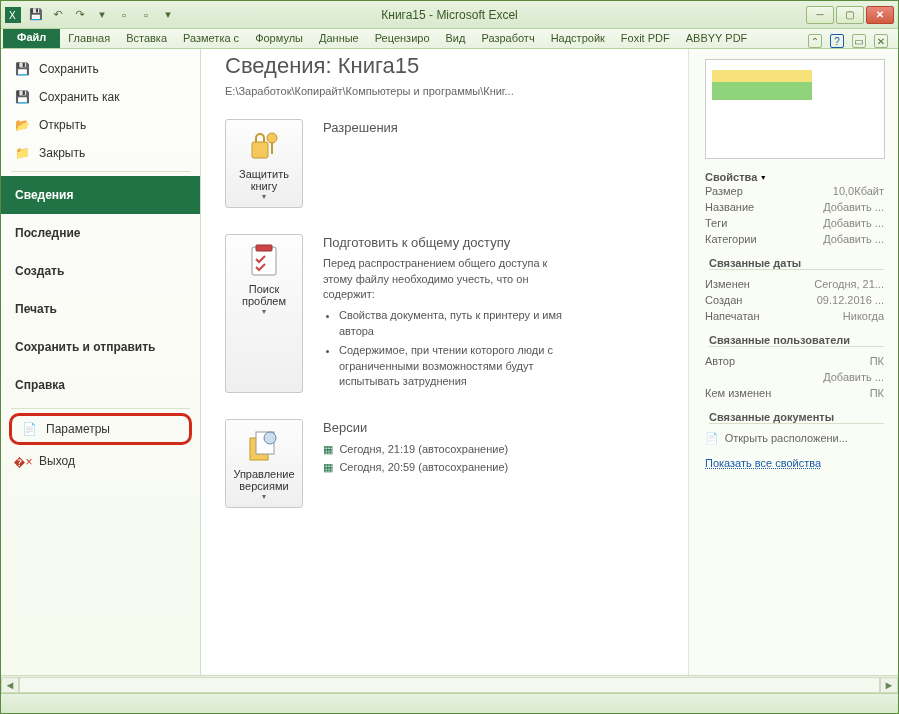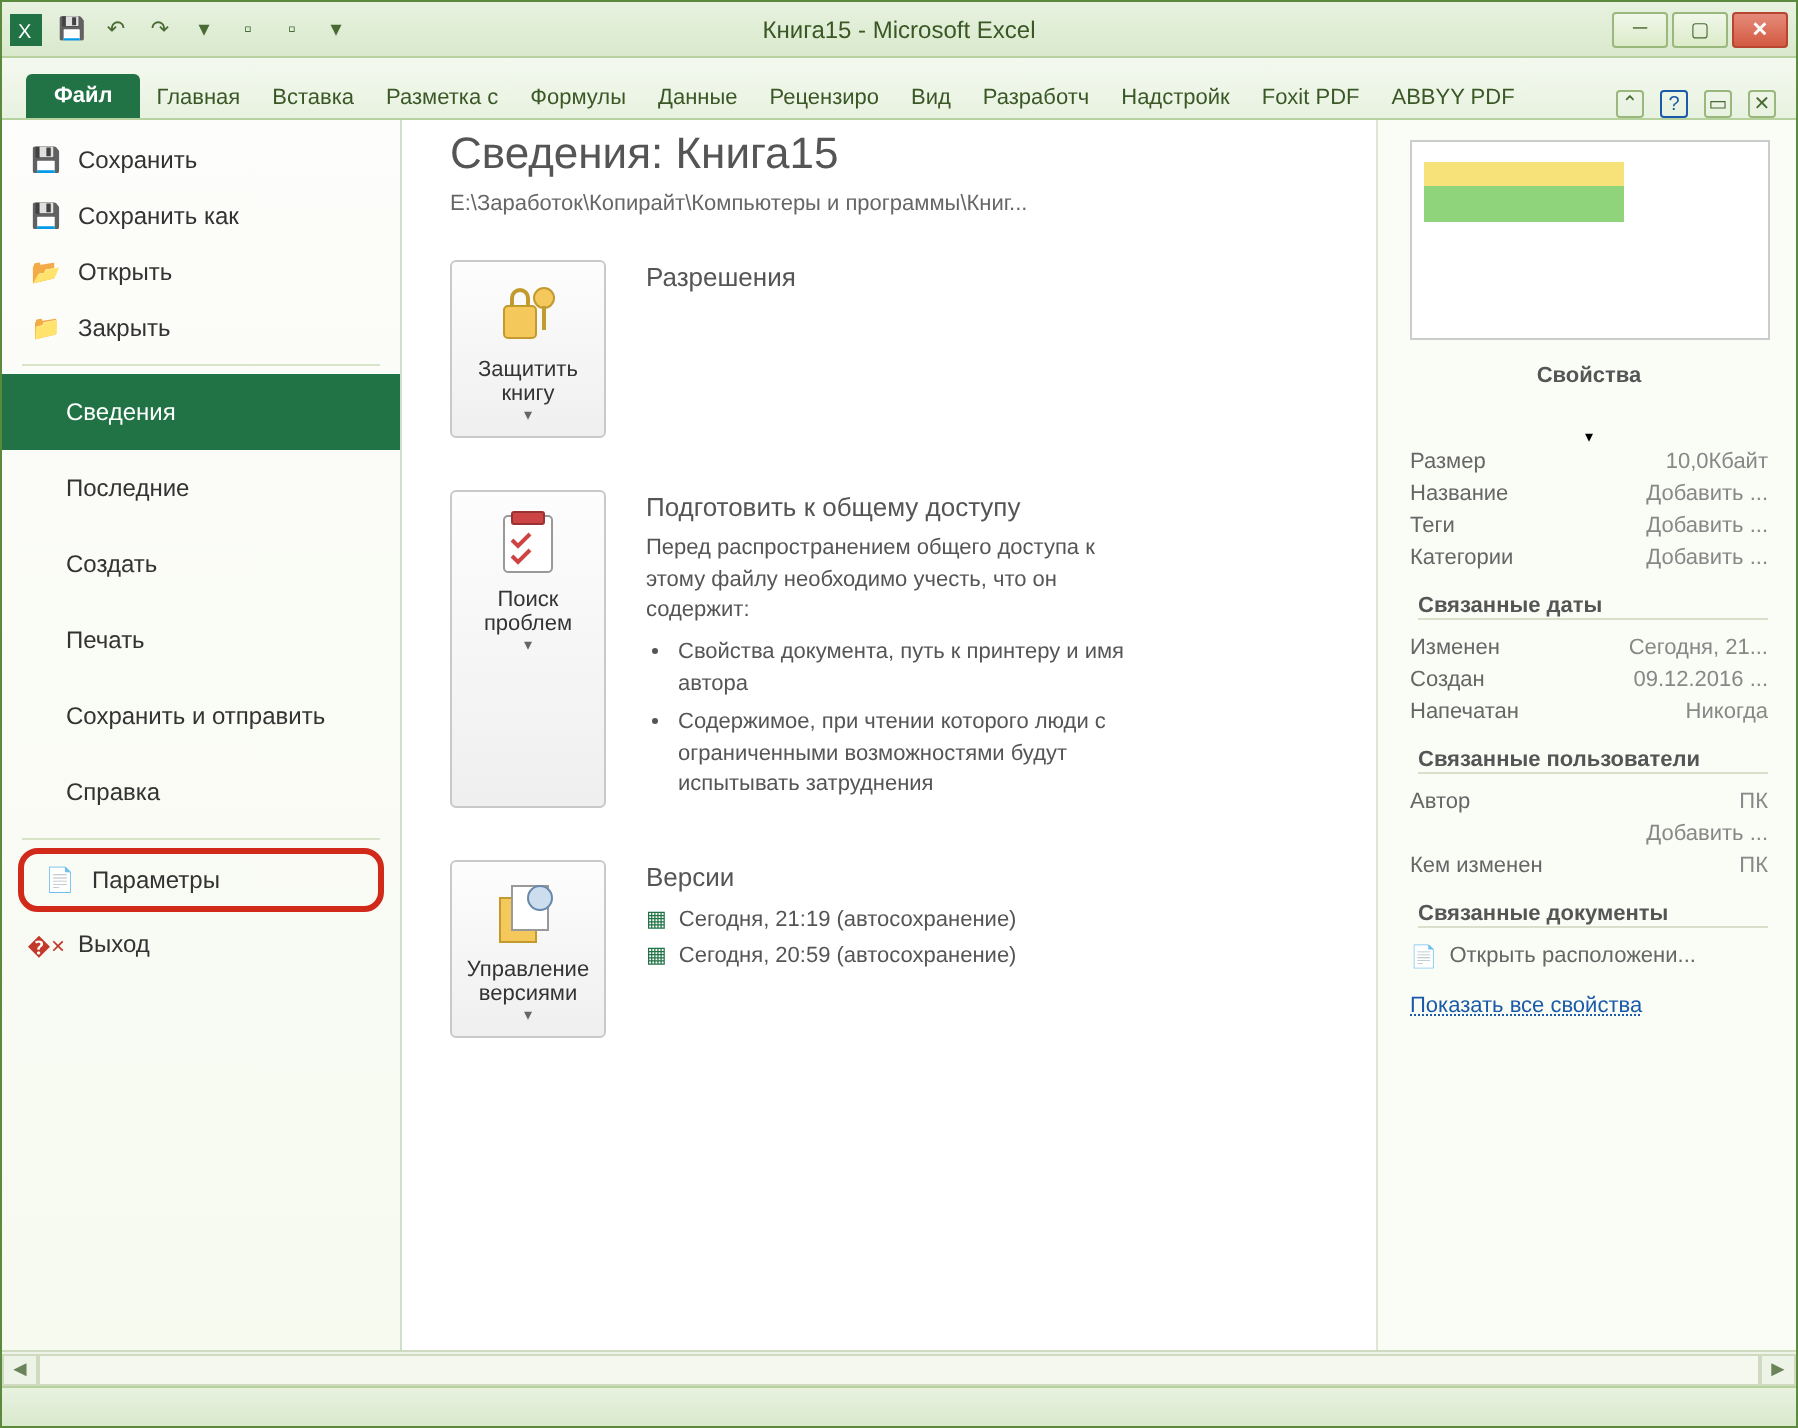--- a/index.html
+++ b/index.html
@@ -6,31 +6,31 @@
 body { font-family: "Segoe UI", Tahoma, sans-serif; font-size: 11px; background: #fff; width: 899px; height: 714px; overflow: hidden; position: relative; }
 .window { width: 899px; height: 714px; border: 1px solid #5b8a3c; background: #fff; display: flex; flex-direction: column; }
 .titlebar { height: 28px; background: linear-gradient(#e8f2e0, #d9e9cc); display: flex; align-items: center; padding: 0 4px; border-bottom: 1px solid #b8d29f; position: relative; }
 .titlebar .sys-icon { width: 16px; height: 16px; margin-right: 6px; }
 .qat { display: flex; gap: 4px; align-items: center; }
 .qat-btn { width: 18px; height: 18px; display: flex; align-items: center; justify-content: center; color: #4a6b35; border-radius: 2px; }
 .title-text { position: absolute; left: 50%; transform: translateX(-50%); color: #3a5825; font-size: 12px; }
 .win-controls { margin-left: auto; display: flex; gap: 2px; }
 .win-btn { width: 28px; height: 18px; border: 1px solid #9ab87d; border-radius: 2px; background: linear-gradient(#f0f7e9,#dcebc9); display: flex; align-items: center; justify-content: center; font-size: 10px; color: #4a6b35; }
 .win-btn.close { background: linear-gradient(#e68a7a,#d25a42); border-color: #b84530; color: #fff; font-weight: bold; }
-.ribbon-tabs { height: 31px; background: linear-gradient(#f4f9ef,#e8f2e0); display: flex; align-items: flex-end; padding-left: 12px; border-bottom: 1px solid #b8d29f; }
+.ribbon-tabs { height: 20px; background: linear-gradient(#f4f9ef,#e8f2e0); display: flex; align-items: flex-end; padding-left: 2px; border-bottom: 1px solid #b8d29f; }
 .tab { padding: 4px 8px; font-size: 11px; color: #3a5825; cursor: pointer; white-space: nowrap; }
 .tab.file { background: #217346; color: #fff; border-radius: 3px 3px 0 0; padding: 5px 14px; font-weight: bold; }
 .tab-help { margin-left: auto; display: flex; gap: 8px; padding-right: 10px; align-items: center; color: #4a6b35; }
 .tab-help span { width: 14px; height: 14px; display: inline-flex; align-items: center; justify-content: center; border: 1px solid #9ab87d; border-radius: 2px; font-size: 10px; }
 .backstage { flex: 1; display: flex; background: #fff; overflow: hidden; }
 .sidebar { width: 200px; background: linear-gradient(#fdfdfb,#f6faef); border-right: 1px solid #d0decc; padding-top: 6px; }
 .side-item { display: flex; align-items: center; gap: 8px; padding: 6px 14px; color: #333; cursor: pointer; font-size: 12px; }
 .side-item .ico { width: 16px; height: 16px; display: inline-flex; align-items: center; justify-content: center; }
 .side-sep { height: 1px; background: #d8e4c8; margin: 4px 10px; }
-.side-item.tall { padding: 12px 32px; }
+.side-item.tall { padding: 12px 14px; font-weight: bold; }
 .side-item.selected { background: #217346; color: #fff; position: relative; }
 .side-item.selected::after { content: ""; position: absolute; right: -8px; top: 50%; transform: translateY(-50%); border: 8px solid transparent; border-left-color: #217346; }
 .side-item.highlighted { border: 3px solid #d12a1a; border-radius: 10px; margin: 2px 8px; padding: 5px 10px; }
 .main { flex: 1; padding: 4px 24px 10px 24px; overflow-y: auto; color: #444; }
 .main h1 { font-size: 22px; font-weight: normal; color: #555; margin-bottom: 6px; }
 .path { font-size: 11px; color: #666; margin-bottom: 22px; }
 .section { display: flex; gap: 20px; margin-bottom: 26px; }
 .big-btn { width: 78px; text-align: center; border: 1px solid #c9c9c9; border-radius: 3px; padding: 8px 4px 6px 4px; background: linear-gradient(#fdfdfd,#efefef); font-size: 11px; color: #333; }
 .big-btn .bicon { width: 36px; height: 36px; margin: 0 auto 4px auto; display: flex; align-items: center; justify-content: center; }
 .big-btn .dd { font-size: 8px; color: #666; }
@@ -216,21 +216,21 @@
           <div class="version-row">
             <span style="color:#217346;">▦</span>
             <span>Сегодня, 20:59 (автосохранение)</span>
           </div>
         </div>
       </div>
     </div>
 
     <div class="props">
       <div class="thumb"></div>
-      <div style="display:flex;align-items:center;gap:20px;flex-direction:column;">
+      <div style="display:flex;align-items:center;gap:4px;">
         <span style="font-weight:bold;color:#555;">Свойства</span>
         <span style="font-size:8px;">▾</span>
       </div>
       <div class="prop-row">
           <span>Размер</span>
           <span class="v">10,0Кбайт</span>
         </div>
       <div class="prop-row">
           <span>Название</span>
           <span class="v">Добавить ...</span>

